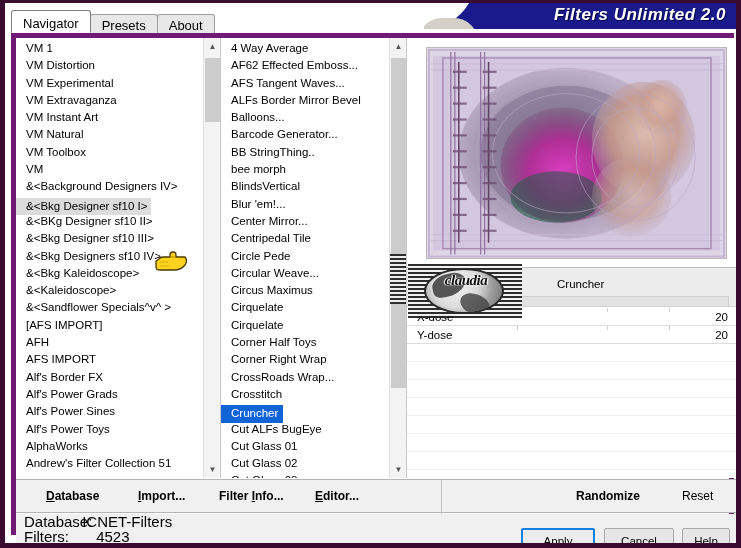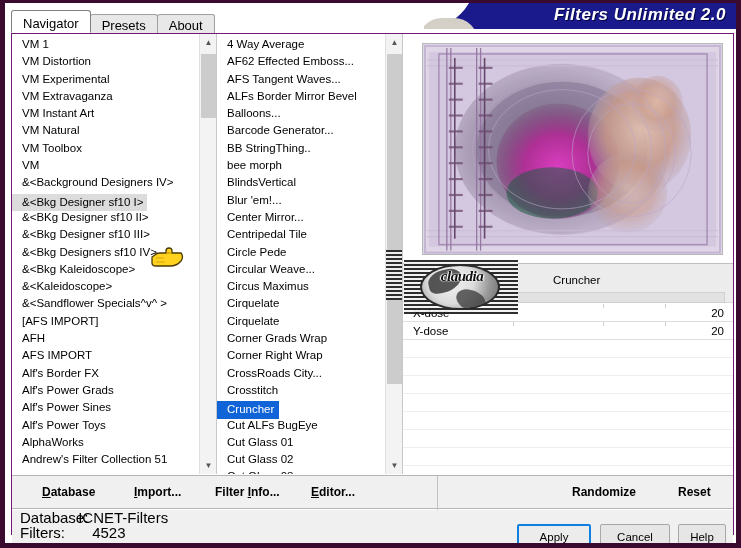--- a/index.html
+++ b/index.html
@@ -95,21 +95,21 @@
     line-height: 19px;
     padding-top: 3px;
   }
 
   
   .client {
     position: absolute;
     left: 6px; top: 30px;
     width: 723px; height: 502px;
     background: #ffffff;
-    border: 1px solid #701a75;
+    border: 5px solid #701a75;
   }
 
   
   .body-row {
     position: absolute;
     left: 0; top: 0;
     width: 721px; height: 440px;
     display: flex;
   }
 
@@ -548,27 +548,27 @@
             <div class="li-wrap">
               <div class="li">Circus Maximus</div>
             </div>
             <div class="li-wrap">
               <div class="li">Cirquelate</div>
             </div>
             <div class="li-wrap">
               <div class="li">Cirquelate</div>
             </div>
             <div class="li-wrap">
-              <div class="li">Corner Grads Wrap</div>
+              <div class="li">Corner Half Toys</div>
             </div>
             <div class="li-wrap">
               <div class="li">Corner Right Wrap</div>
             </div>
             <div class="li-wrap">
-              <div class="li">CrossRoads City...</div>
+              <div class="li">CrossRoads Wrap...</div>
             </div>
             <div class="li-wrap">
               <div class="li">Crosstitch</div>
             </div>
             <div class="li-wrap"><div class="li sel-blue">Cruncher</div></div>
             <div class="li-wrap">
               <div class="li">Cut ALFs  BugEye</div>
             </div>
             <div class="li-wrap">
               <div class="li">Cut Glass 01</div>
@@ -709,21 +709,21 @@
       </div>
     </div>
 
     <div class="menustrip">
       <div class="mi" style="position:absolute;left:30px;"><u>D</u>atabase</div>
       <div class="mi" style="position:absolute;left:122px;"><u>I</u>mport...</div>
       <div class="mi" style="position:absolute;left:203px;">Filter <u>I</u>nfo...</div>
       <div class="mi" style="position:absolute;left:299px;"><u>E</u>ditor...</div>
       <div class="menu-sep"></div>
       <div class="mi" style="position:absolute;left:560px;font-weight:bold;">Randomize</div>
-      <div class="mi" style="position:absolute;left:666px;font-weight:bold;">Reset</div>
+      <div class="mi" style="position:absolute;left:666px;font-weight:normal;">Reset</div>
     </div>
 
     <div class="statusbar">
       <div class="status-text">
         <div>
           <span class="lbl">Database:</span>
           <span class="val">ICNET-Filters</span>
         </div>
         <div>
           <span class="lbl">Filters:</span>

